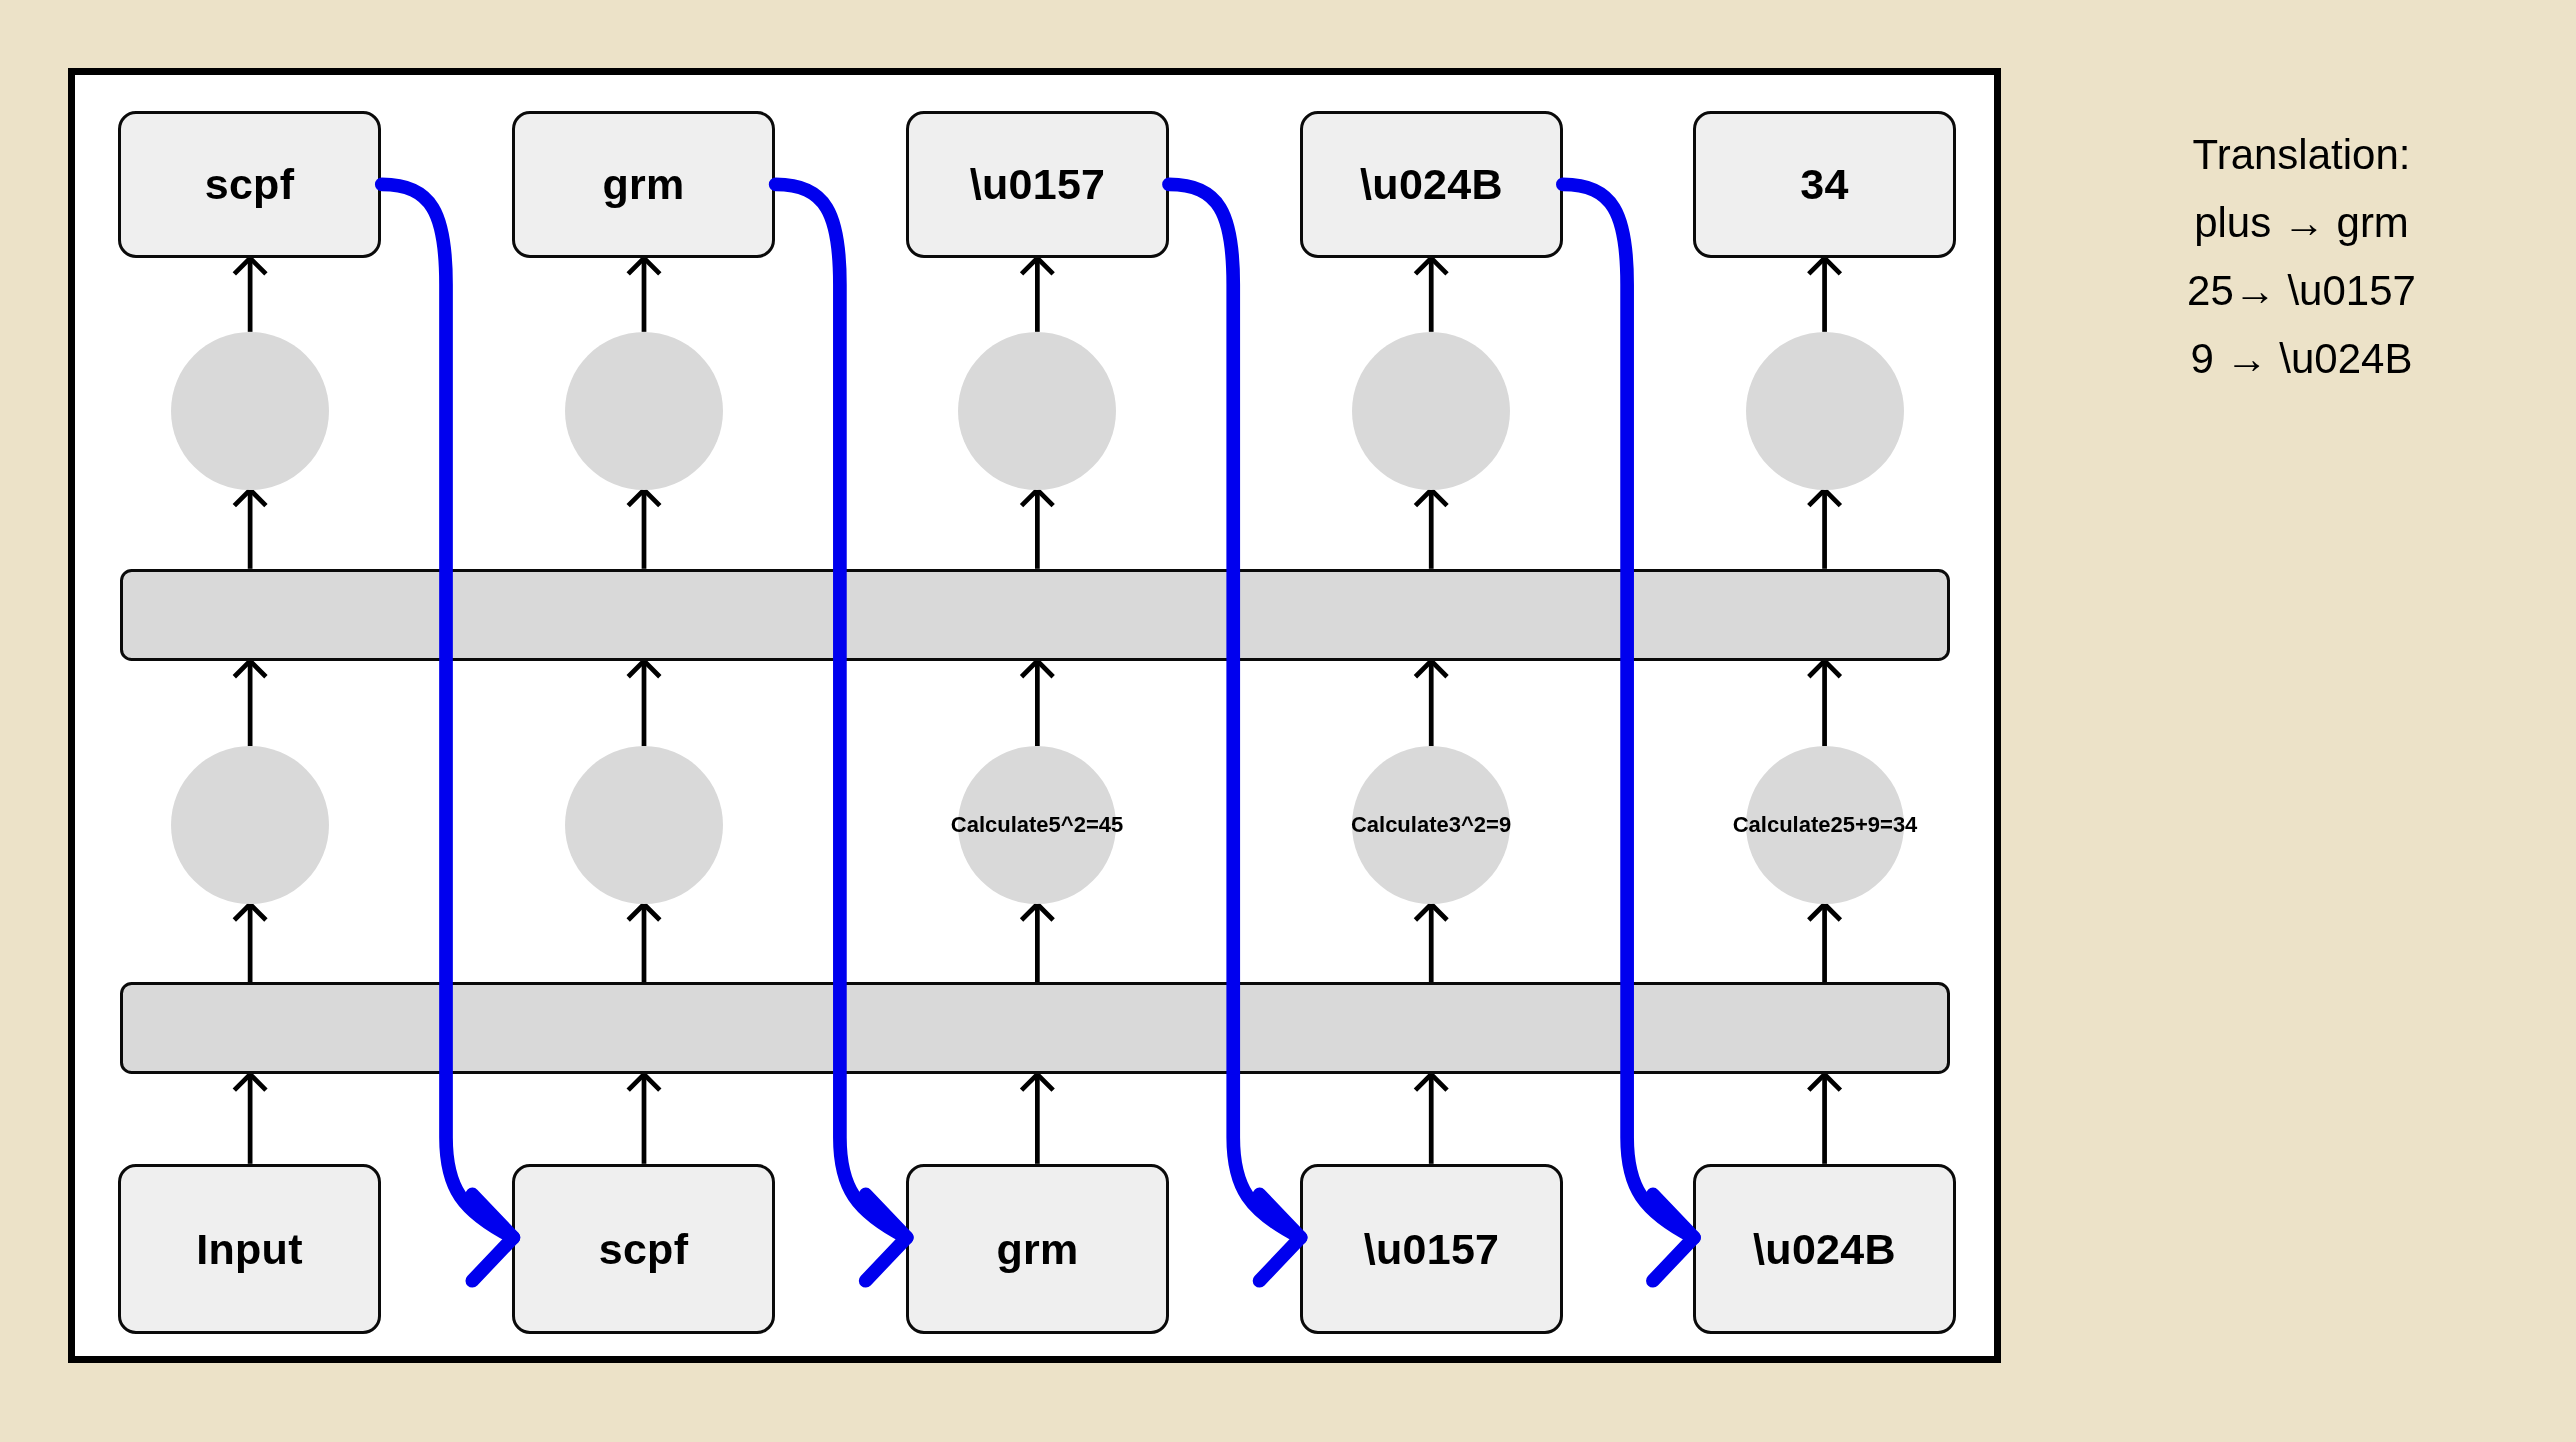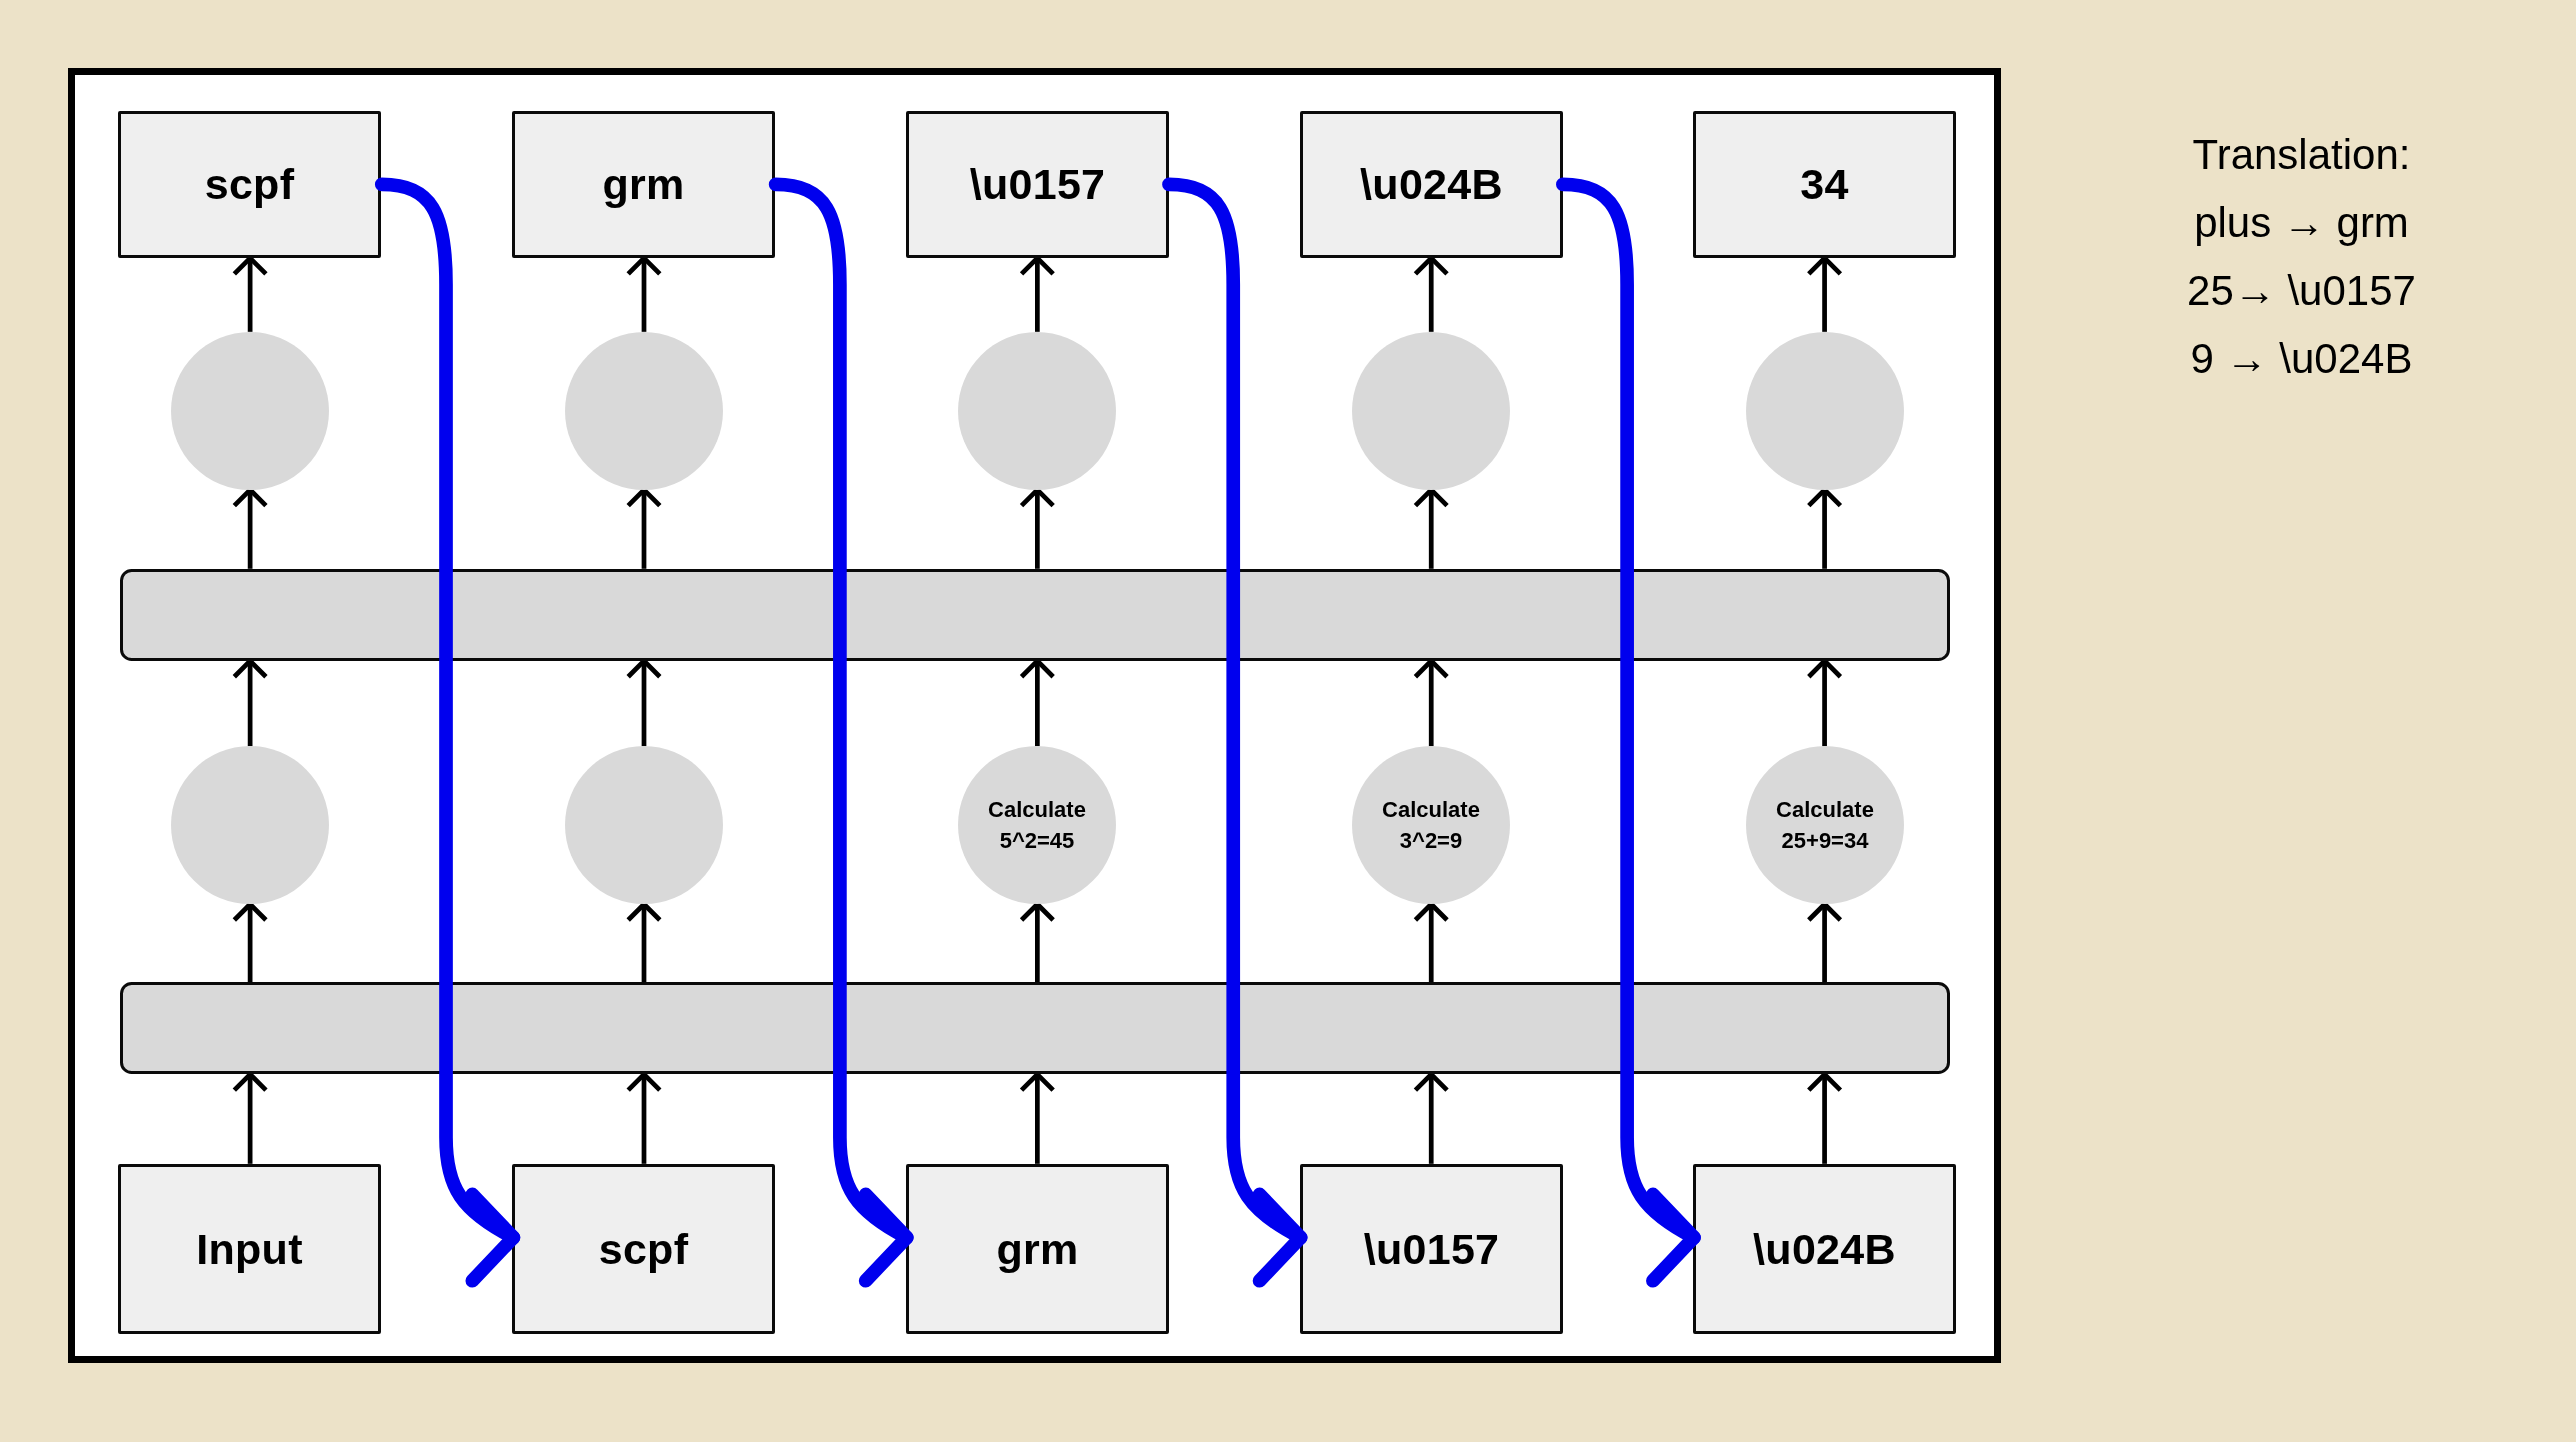--- a/index.html
+++ b/index.html
@@ -23,37 +23,37 @@
   }
 
   
   .layer{position:absolute;left:0;top:0;width:2576px;height:1443px;pointer-events:none;}
 
   
   .tokbox{
     position:absolute;
     background:#efefef;
     border:3.7px solid #0a0a0a;
-    border-radius:2px;
+    border-radius:18px;
     box-sizing:border-box;
     display:flex;align-items:center;justify-content:center;
     font-weight:bold;
     color:#000;
     letter-spacing:0.3px;
   }
   .tokbox.top{width:263px;height:147px;font-size:43px;}
   .tokbox.bot{width:263px;height:170px;font-size:43px;}
 
   
   .circ{
     position:absolute;
     width:158px;height:158px;
     border-radius:50%;
     background:#d9d9d9;
-    display:flex;flex-direction:column;align-items:center;justify-content:center;
+    display:flex;flex-direction:row;align-items:center;justify-content:center;
     color:#000;font-weight:bold;font-size:22px;line-height:1.42;
     text-align:center;
   }
   .circ span{display:block;}
 
   
   .bar{
     position:absolute;
     height:92px;
     background:#d9d9d9;

